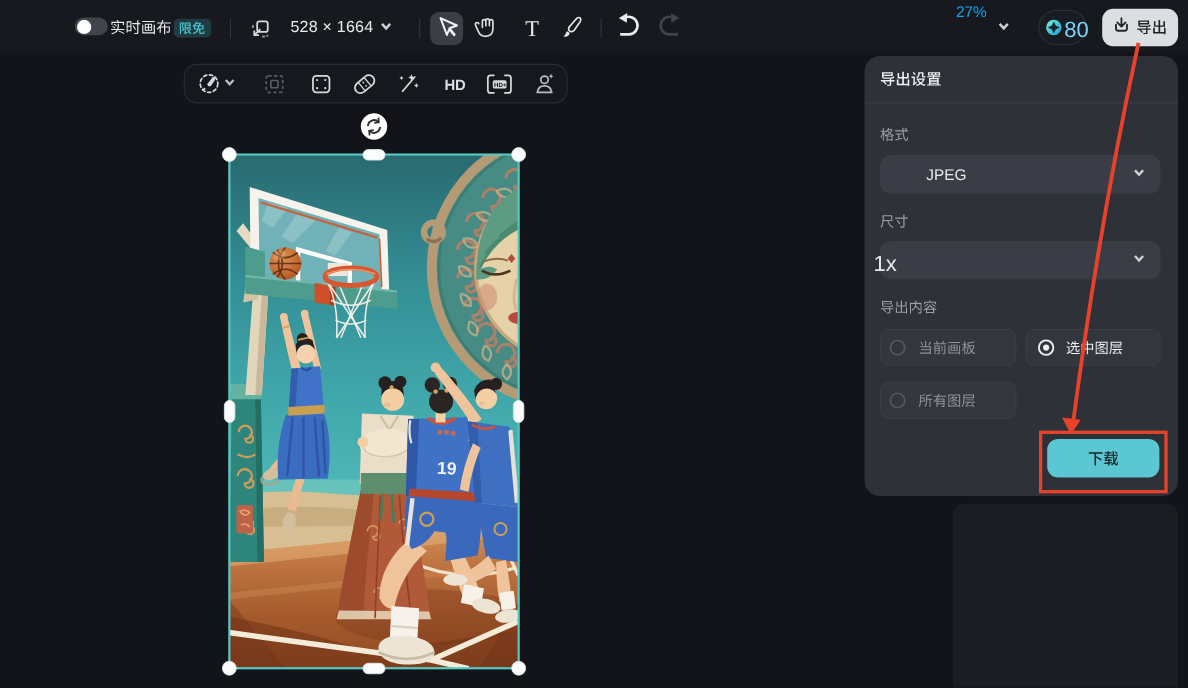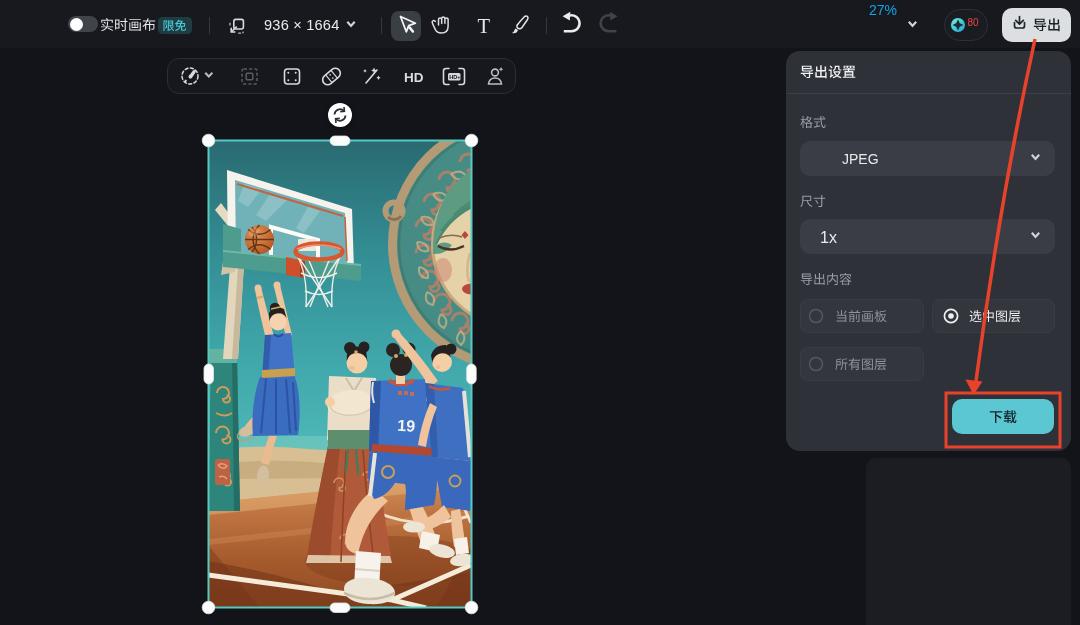--- a/index.html
+++ b/index.html
@@ -42,25 +42,25 @@
 <div id="badge80"></div>
 <div id="toggle">
     <div class="knob"></div>
   </div>
 <div id="xianmian"></div>
 <div id="curtool"></div>
 <div class="vdiv" style="left:209px"></div>
 <div class="vdiv" style="left:381px"></div>
 <div class="vdiv" style="left:546px"></div>
 <div id="rotatebtn"></div>
-<div class="txt" style="left:264px;top:17px;font-size:14.6px;letter-spacing:.2px">936 × 1664</div>
+<div class="txt" style="left:264px;top:17px;font-size:14.6px;letter-spacing:.2px">528 × 1664</div>
 <div class="txt" style="left:869px;top:2px;font-size:14px;color:#0ea5e9">27%</div>
-<div class="txt" style="left:967.5px;top:17px;font-size:10px;color:#ef4444">80</div>
+<div class="txt" style="left:967.5px;top:17px;font-size:20px;color:#7dd3fc">80</div>
 <div class="txt" style="left:842px;top:151px;font-size:14px">JPEG</div>
-<div class="txt" style="left:820px;top:229px;font-size:16px">1x</div>
+<div class="txt" style="left:794px;top:229px;font-size:20px">1x</div>
 
 <svg id="art" width="263" height="467" viewBox="0 0 263 467">
 <defs>
 <linearGradient id="sky" x1="0" y1="0" x2="0" y2="1">
 <stop offset="0" stop-color="#2a6a71"></stop>
         <stop offset=".25" stop-color="#338f95"></stop>
 <stop offset=".45" stop-color="#3fa5a9"></stop>
         <stop offset=".62" stop-color="#4bb4b4"></stop>
 <stop offset=".78" stop-color="#63c3bd"></stop>
 </linearGradient>

